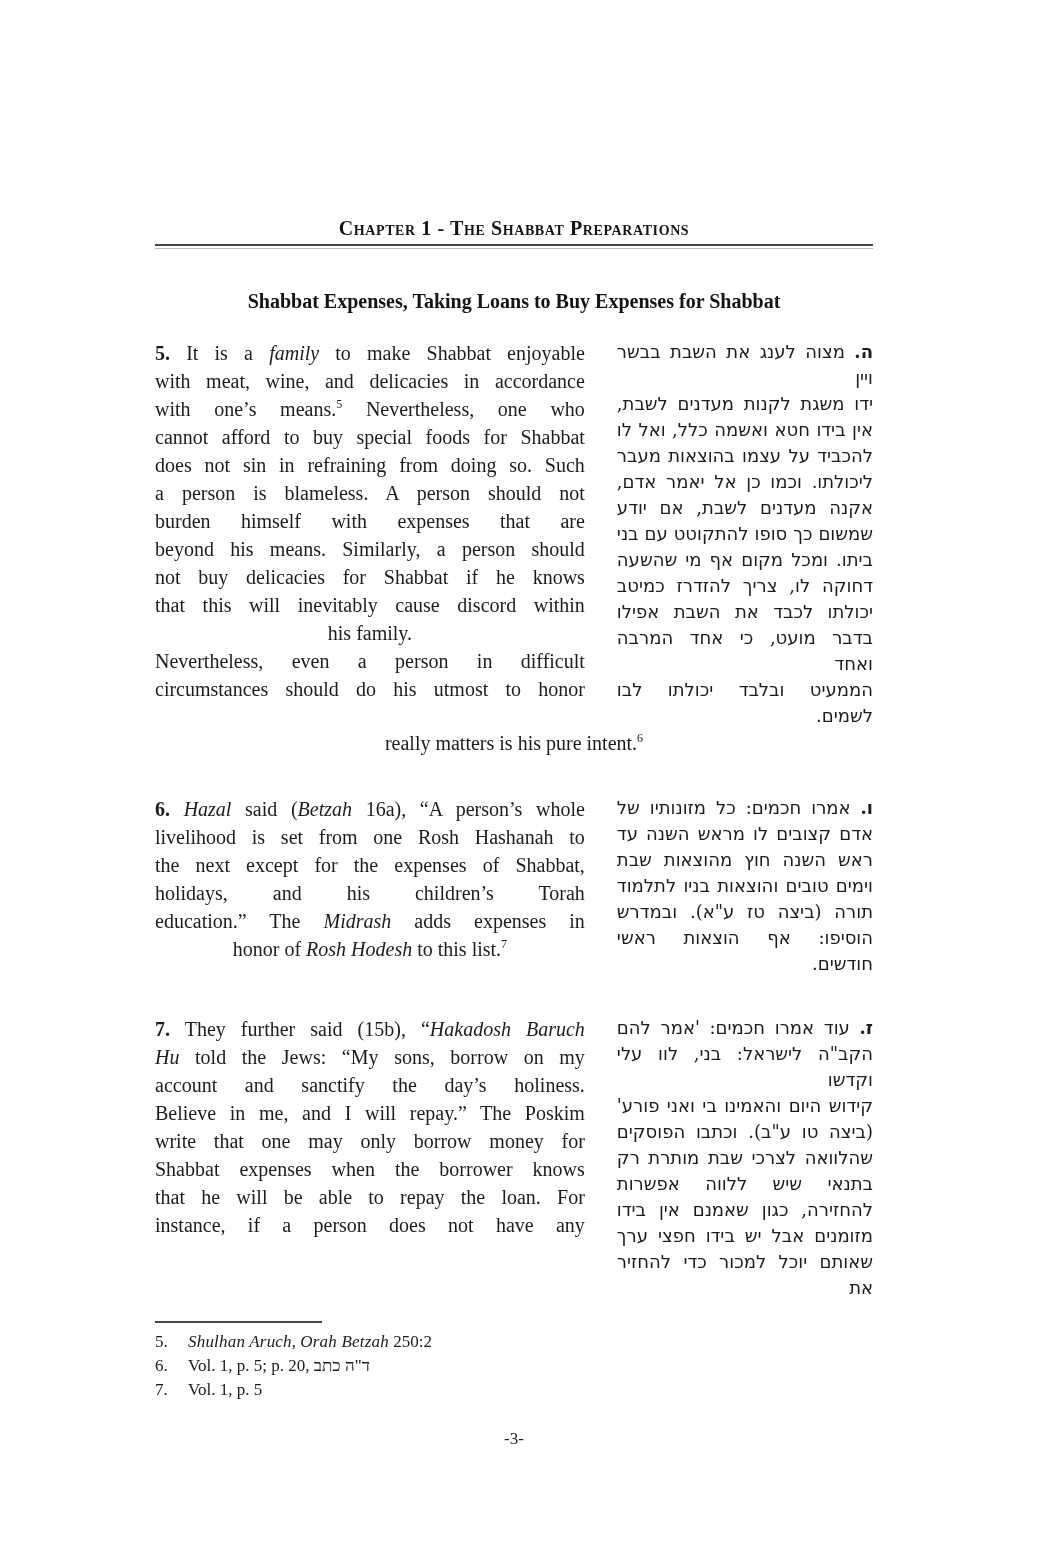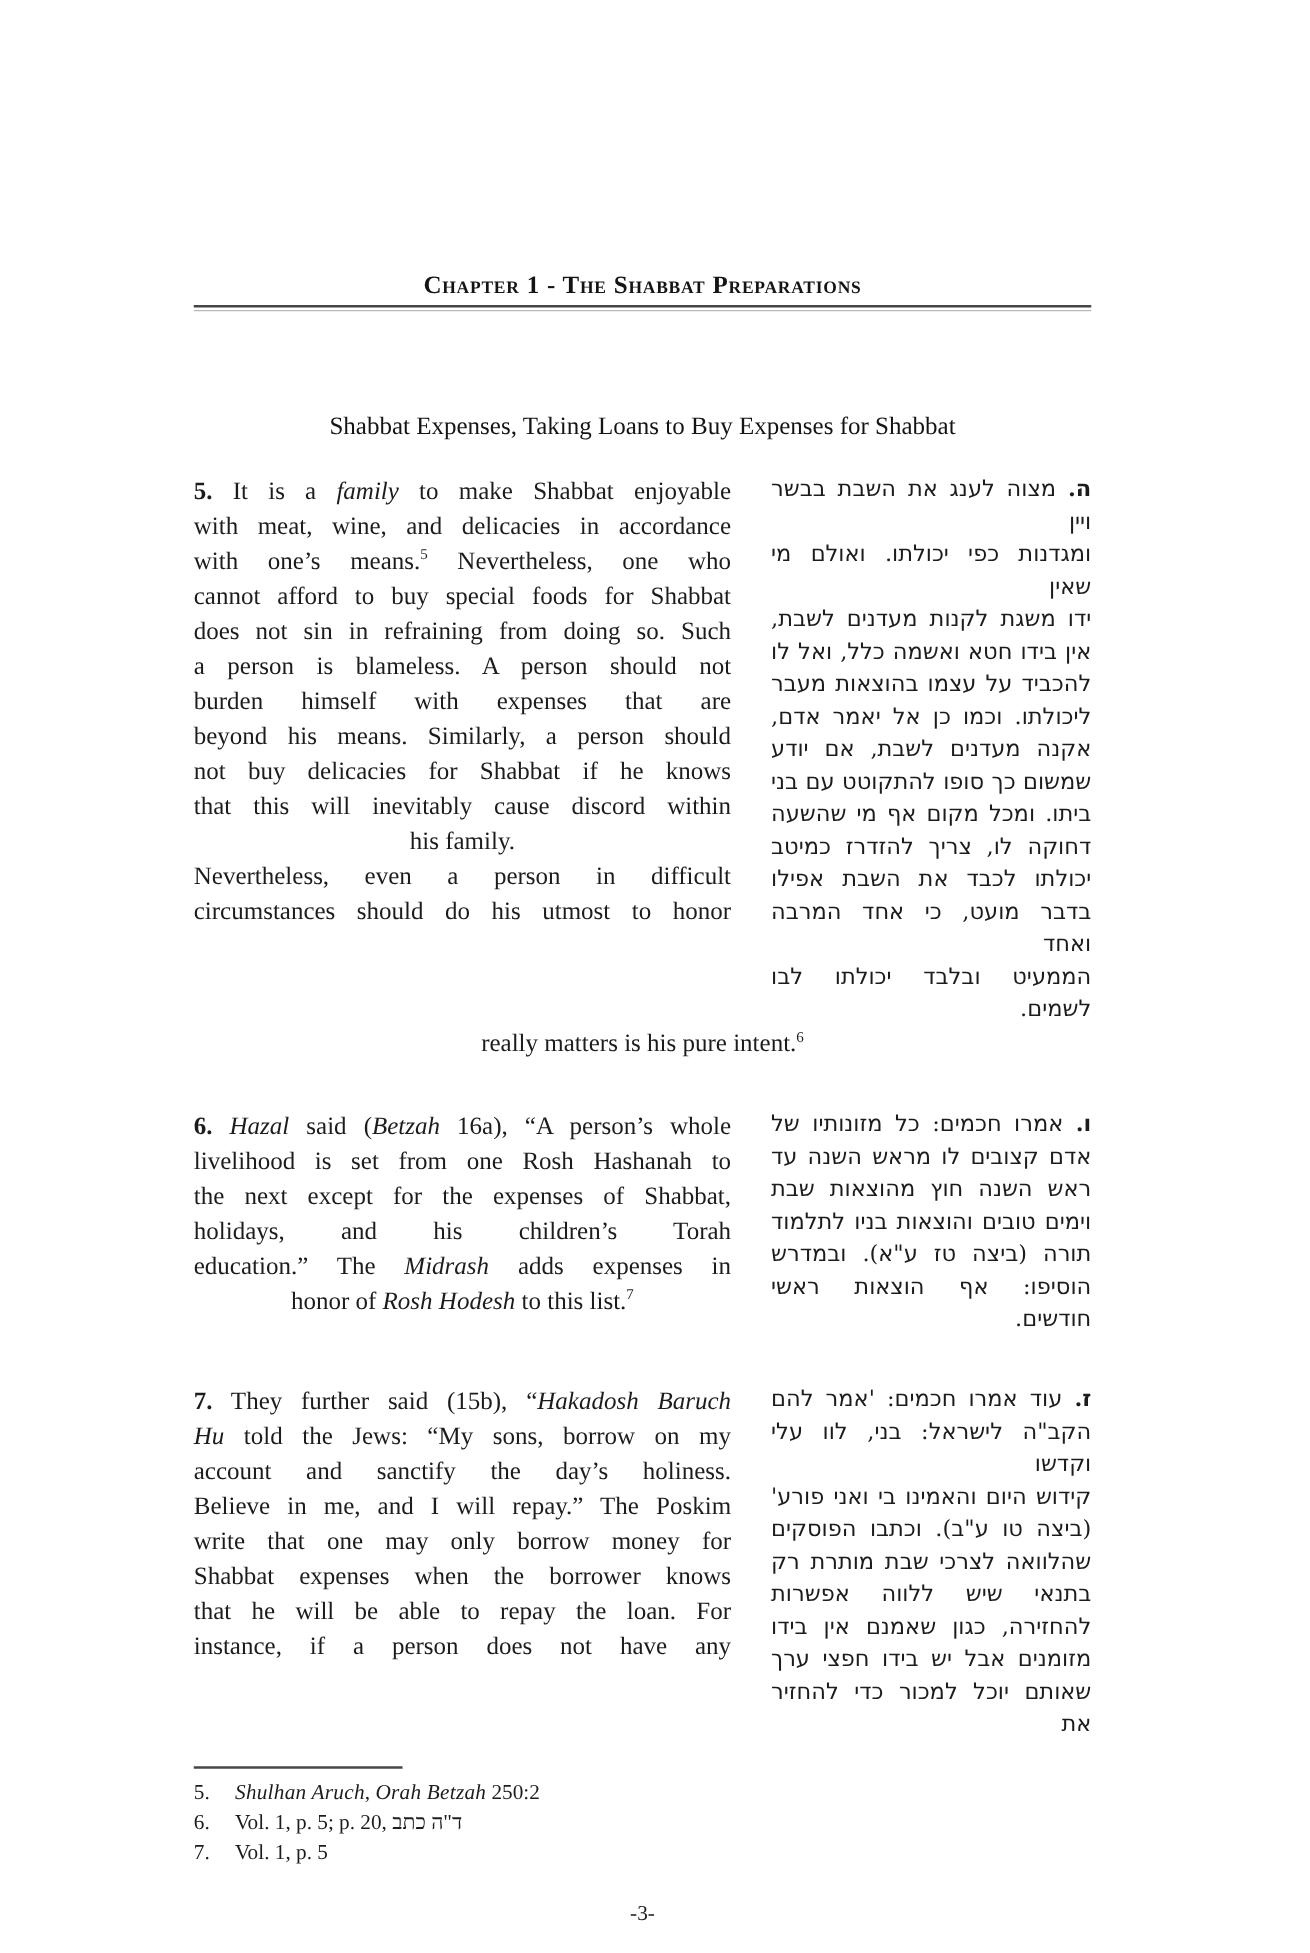--- a/index.html
+++ b/index.html
@@ -17,22 +17,22 @@
     margin:0;padding-top:204px;
     font-size:20px;line-height:24px;font-weight:bold;
     font-variant:small-caps;letter-spacing:0.6px;
     text-align:center;color:#141414;
   }
   .rule{
     margin-top:4px;height:2px;
     border-top:2px solid #454545;border-bottom:1px solid #b9b9b9;
   }
   .title{
-    margin:80px 0 0 0;
-    font-size:20px;line-height:24px;font-weight:normal;
+    margin:40px 0 0 0;
+    font-size:20px;line-height:24px;font-weight:bold;
     text-align:center;color:#141414;
   }
 
   section.halacha{margin-top:38px;}
   section.halacha.first{margin-top:26px;}
 
   .cols{display:flex;justify-content:space-between;align-items:flex-start;}
   .col.en{width:433px;}
   .col.he{width:258px;}
 
@@ -79,21 +79,20 @@
             <div class="line line-justify">burden himself with expenses that are</div>
             <div class="line line-justify">beyond his means. Similarly, a person should</div>
             <div class="line line-justify">not buy delicacies for Shabbat if he knows</div>
             <div class="line line-justify">that this will inevitably cause discord within</div>
             <div class="line line-center">his family.</div>
             <div class="line line-justify">Nevertheless, even a person in difficult</div>
             <div class="line line-justify">circumstances should do his utmost to honor</div>
           </div>
         <div class="col he">
             <div class="line line-justify"><b>ה.</b> מצוה לענג את השבת בבשר ויין</div>
-            <div class="line line-justify">ומגדנות כפי יכולתו. ואולם מי שאין</div>
             <div class="line line-justify">ידו משגת לקנות מעדנים לשבת,</div>
             <div class="line line-justify">אין בידו חטא ואשמה כלל, ואל לו</div>
             <div class="line line-justify">להכביד על עצמו בהוצאות מעבר</div>
             <div class="line line-justify">ליכולתו. וכמו כן אל יאמר אדם,</div>
             <div class="line line-justify">אקנה מעדנים לשבת, אם יודע</div>
             <div class="line line-justify">שמשום כך סופו להתקוטט עם בני</div>
             <div class="line line-justify">ביתו. ומכל מקום אף מי שהשעה</div>
             <div class="line line-justify">דחוקה לו, צריך להזדרז כמיטב</div>
             <div class="line line-justify">יכולתו לכבד את השבת אפילו</div>
             <div class="line line-justify">בדבר מועט, כי אחד המרבה ואחד</div>

